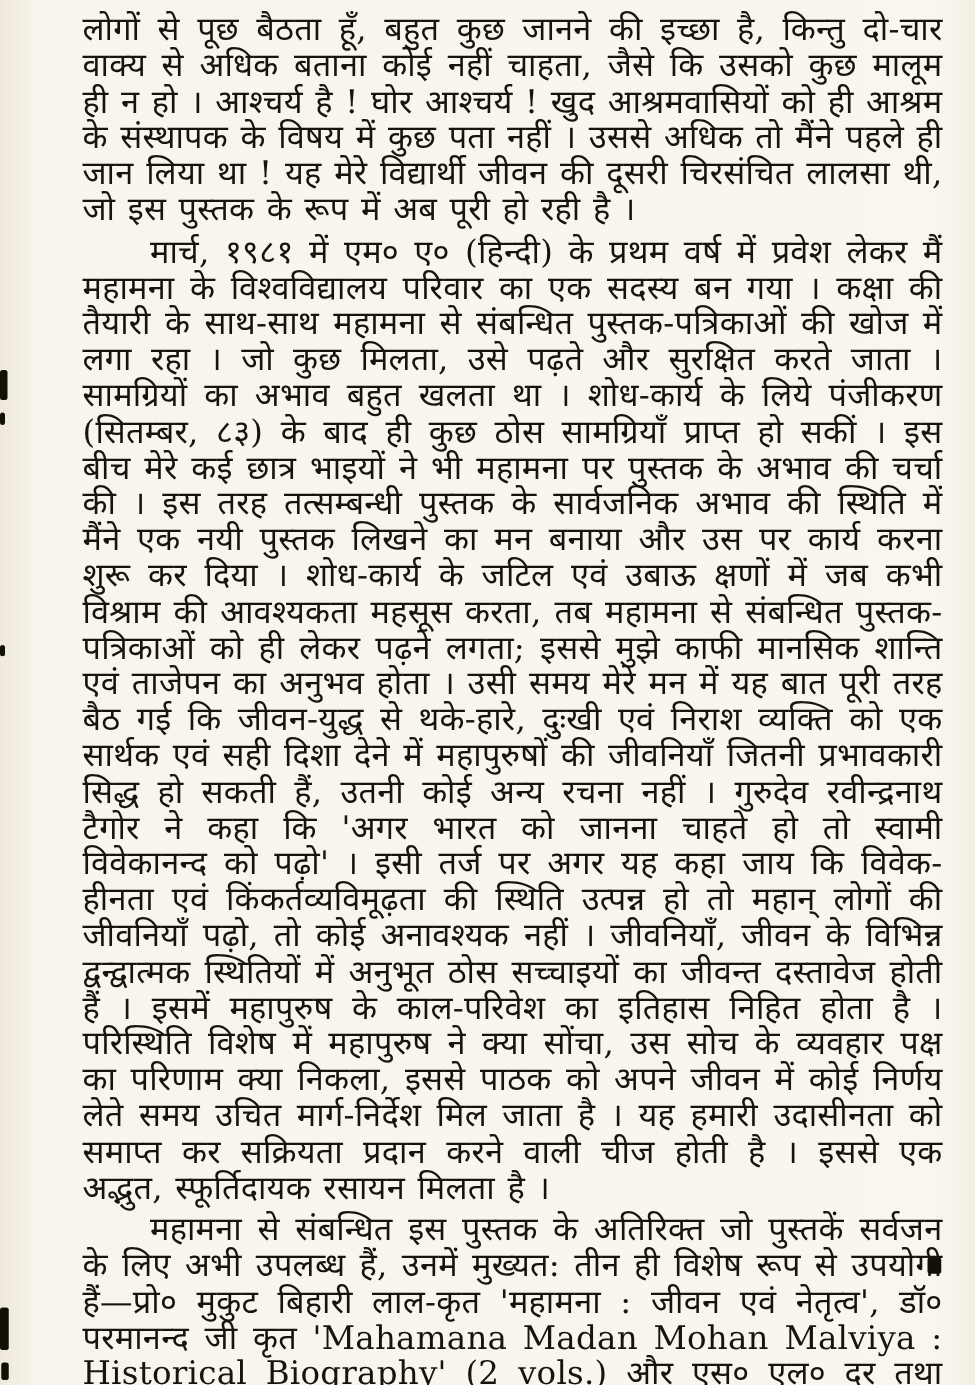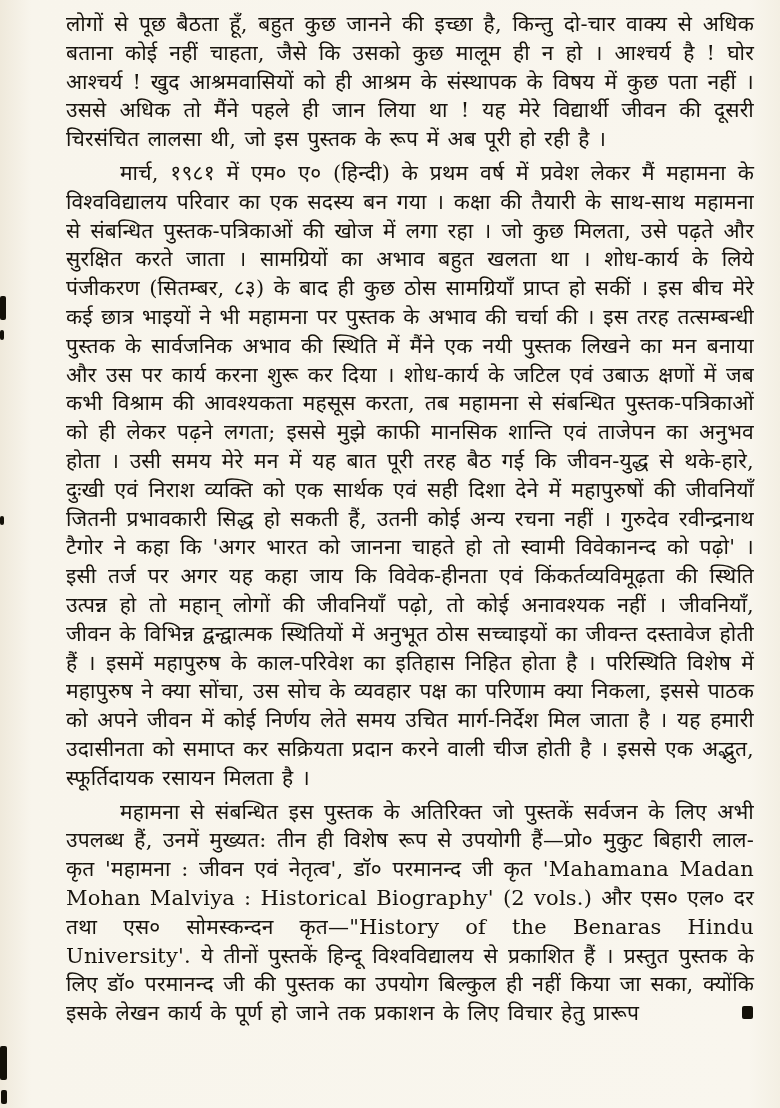--- a/index.html
+++ b/index.html
@@ -21,21 +21,21 @@
   }
   .text-block {
     position: absolute;
     top: 10px;
     left: 66px;
     right: 26px;
     color: #17130d;
   }
   .para {
     margin: 0;
-    font-size: 21px;
+    font-size: 26px;
     line-height: 28.8px;
     text-align: justify;
     text-justify: inter-word;
     letter-spacing: 0.2px;
     word-spacing: 1.5px;
   }
   .para.indented {
     text-indent: 54px;
     margin-top: 5px;
   }

